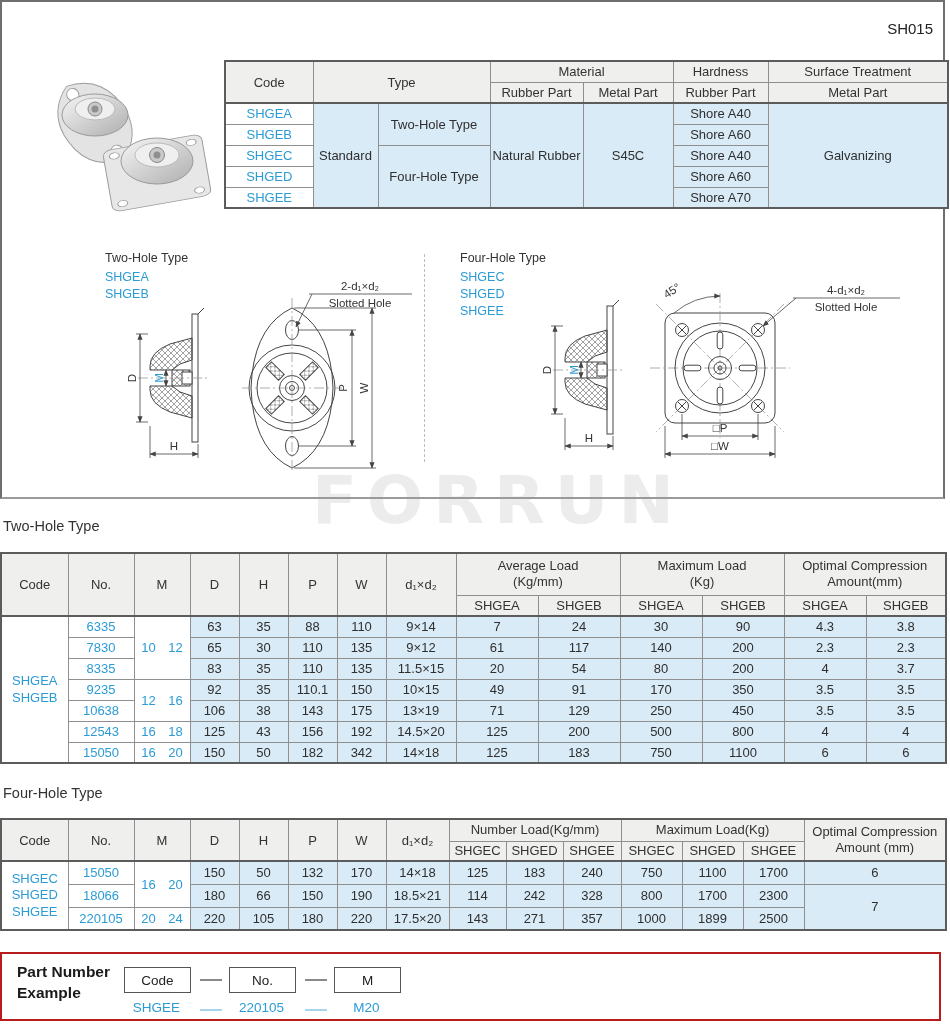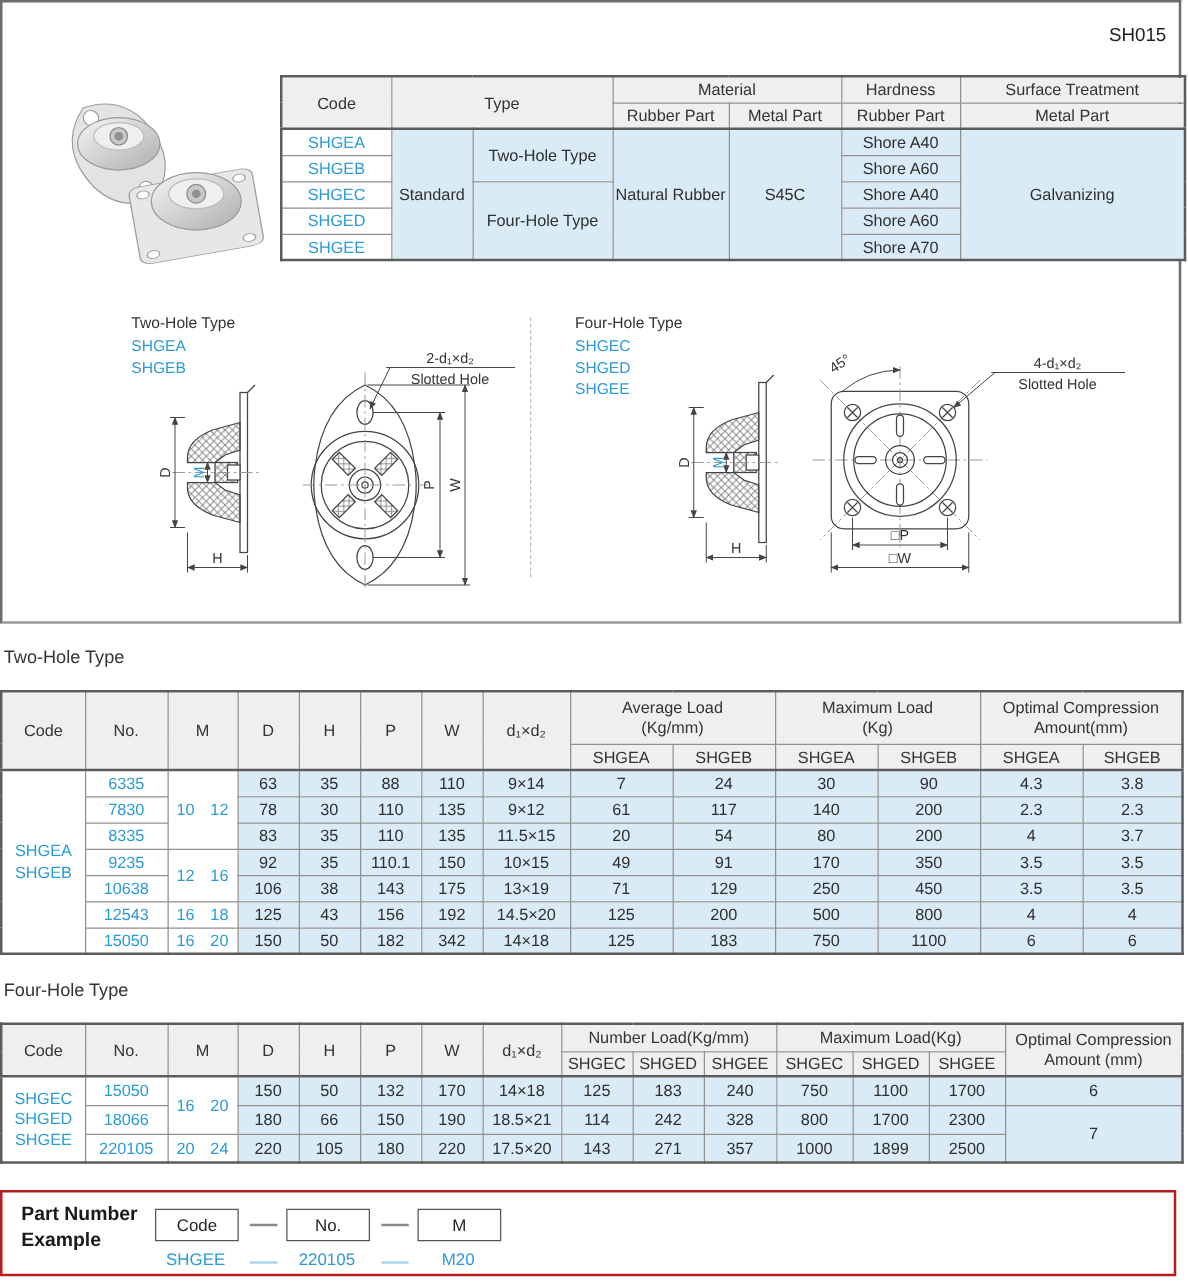--- a/index.html
+++ b/index.html
@@ -94,20 +94,21 @@
         <line x1="16" y1="114" x2="4" y2="114" class="dim"></line>
         <line x1="8" y1="26" x2="8" y2="114" class="dim" marker-start="url(#arr)" marker-end="url(#arr)"></line>
         <line x1="34" y1="62" x2="34" y2="78" class="dim" marker-start="url(#arr)" marker-end="url(#arr)"></line>
         <line x1="18" y1="118" x2="18" y2="150" class="dim"></line>
         <line x1="66" y1="136" x2="66" y2="150" class="dim"></line>
         <line x1="18" y1="146" x2="66" y2="146" class="dim" marker-start="url(#arr)" marker-end="url(#arr)"></line>
       </g>
     </defs>
   </svg>
 
+  <div id="watermark">FORRUN</div>
 
   <div id="topbox">
     <div id="sh-code">SH015</div>
 
     <svg id="photo" width="205" height="165" viewBox="0 0 205 165">
       <g transform="translate(78,66)">
         <g transform="rotate(-38) scale(1,0.8)">
           <path d="M0,-58 Q28,-46 32,-11 Q33,0 32,11 Q28,46 0,58 Q-28,46 -32,11 Q-33,0 -32,-11 Q-28,-46 0,-58 Z" fill="#e3e3e3" stroke="#9b9b9b"></path>
           <ellipse cx="0" cy="-45" rx="6" ry="8" fill="#fff" stroke="#9b9b9b"></ellipse>
           <ellipse cx="0" cy="45" rx="6" ry="8" fill="#fff" stroke="#9b9b9b"></ellipse>
@@ -356,21 +357,21 @@
           <td class="bg">9×14</td>
           <td class="bg">7</td>
           <td class="bg">24</td>
           <td class="bg">30</td>
           <td class="bg">90</td>
           <td class="bg">4.3</td>
           <td class="bg">3.8</td>
         </tr>
         <tr>
           <td class="bl">7830</td>
-          <td class="bg">78</td>
+          <td class="bg">65</td>
           <td class="bg">30</td>
           <td class="bg">110</td>
           <td class="bg">135</td>
           <td class="bg">9×12</td>
           <td class="bg">61</td>
           <td class="bg">117</td>
           <td class="bg">140</td>
           <td class="bg">200</td>
           <td class="bg">2.3</td>
           <td class="bg">2.3</td>

